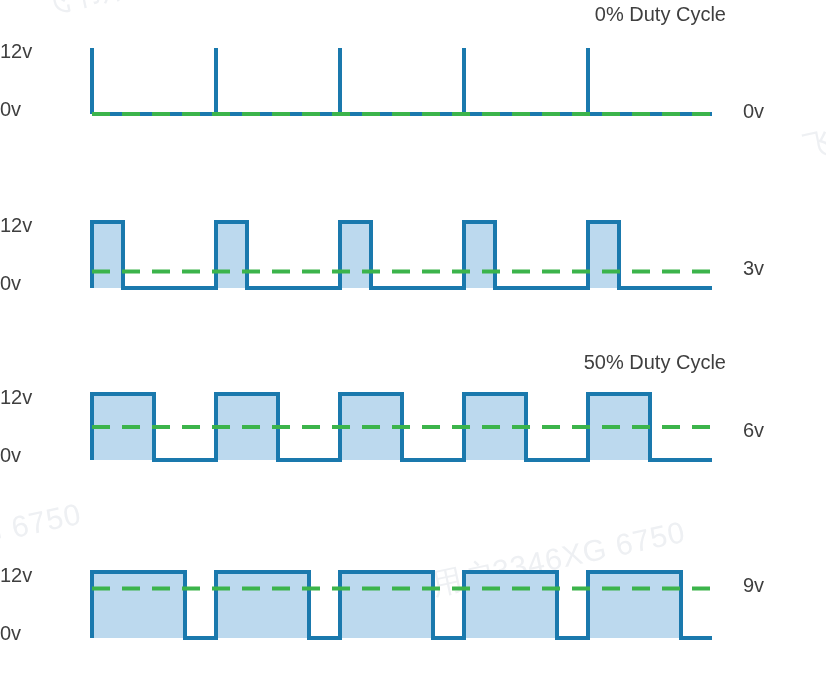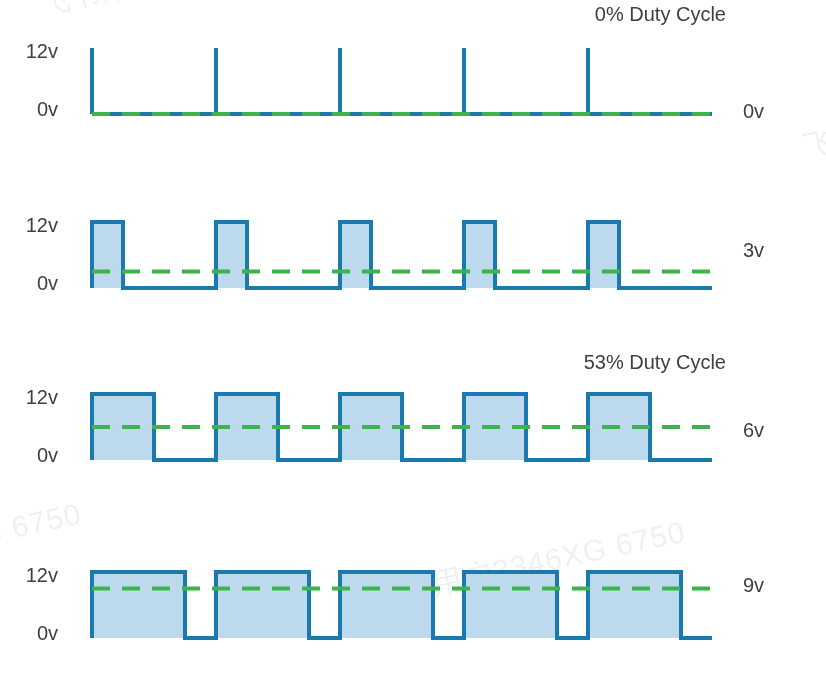--- a/index.html
+++ b/index.html
@@ -26,34 +26,34 @@
   .wm-c{left:372px;top:578px;}
   .wm-d{left:804px;top:128px;}
   .title{
     position:absolute;left:0;width:726px;
     margin:0;text-align:right;
     font-size:20px;font-weight:400;color:#3f3f3f;
   }
   #t0{top:3px}#t1{top:177px}#t2{top:351px}#t3{top:534px}
   .ylab{
     position:absolute;left:0;width:58px;
-    text-align:right;
+    text-align:left;
     font-size:20px;color:#3f3f3f;line-height:22px;
   }
   #y12-0{top:40px}#y0-0{top:98px}
   #y12-1{top:214px}#y0-1{top:272px}
   #y12-2{top:386px}#y0-2{top:444px}
   #y12-3{top:564px}#y0-3{top:622px}
   .wave{position:absolute;left:86px;}
   #w0{top:38px}#w1{top:212px}#w2{top:384px}#w3{top:562px}
   .avglab{
     position:absolute;left:743px;
     font-size:20px;color:#3f3f3f;line-height:22px;
   }
-  #a0{top:100px}#a1{top:239px}#a2{top:419px}#a3{top:574px}
+  #a0{top:100px}#a1{top:257px}#a2{top:419px}#a3{top:574px}
 </style>
 </head>
 <body>
 
 <div class="page">
 
   <div class="watermark wm-a">飞书用户3346XG 6750</div>
   <div class="watermark wm-b">飞书用户3346XG 6750</div>
   <div class="watermark wm-c">飞书用户3346XG 6750</div>
   <div class="watermark wm-d">飞书用户3346XG 6750</div>
@@ -68,21 +68,21 @@
   <div class="avglab" id="a0">0v</div>
 
   <div class="ylab" id="y12-1">12v</div>
   <div class="ylab" id="y0-1">0v</div>
   <svg class="wave" id="w1" width="634" height="86" viewBox="0 0 634 86">
       <path fill="#bcd9ee" d="M 6 76 L 6 10 H 37 V 76 H 130 L 130 10 H 161 V 76 H 254 L 254 10 H 285 V 76 H 378 L 378 10 H 409 V 76 H 502 L 502 10 H 533 V 76 H 626" stroke="#1a79ad" stroke-width="4" stroke-linejoin="miter"></path>
       <path d="M 6 59.5 H 626" stroke="#3cb44b" stroke-width="4" stroke-dasharray="18 12" fill="none"></path>
     </svg>
   <div class="avglab" id="a1">3v</div>
 
-  <h2 class="title" id="t2">53% Duty Cycle</h2>
+  <h2 class="title" id="t2">50% Duty Cycle</h2>
   <div class="ylab" id="y12-2">12v</div>
   <div class="ylab" id="y0-2">0v</div>
   <svg class="wave" id="w2" width="634" height="86" viewBox="0 0 634 86">
       <path fill="#bcd9ee" d="M 6 76 L 6 10 H 68 V 76 H 130 L 130 10 H 192 V 76 H 254 L 254 10 H 316 V 76 H 378 L 378 10 H 440 V 76 H 502 L 502 10 H 564 V 76 H 626" stroke="#1a79ad" stroke-width="4" stroke-linejoin="miter"></path>
       <path d="M 6 43 H 626" stroke="#3cb44b" stroke-width="4" stroke-dasharray="18 12" fill="none"></path>
     </svg>
   <div class="avglab" id="a2">6v</div>
 
   <div class="ylab" id="y12-3">12v</div>
   <div class="ylab" id="y0-3">0v</div>

